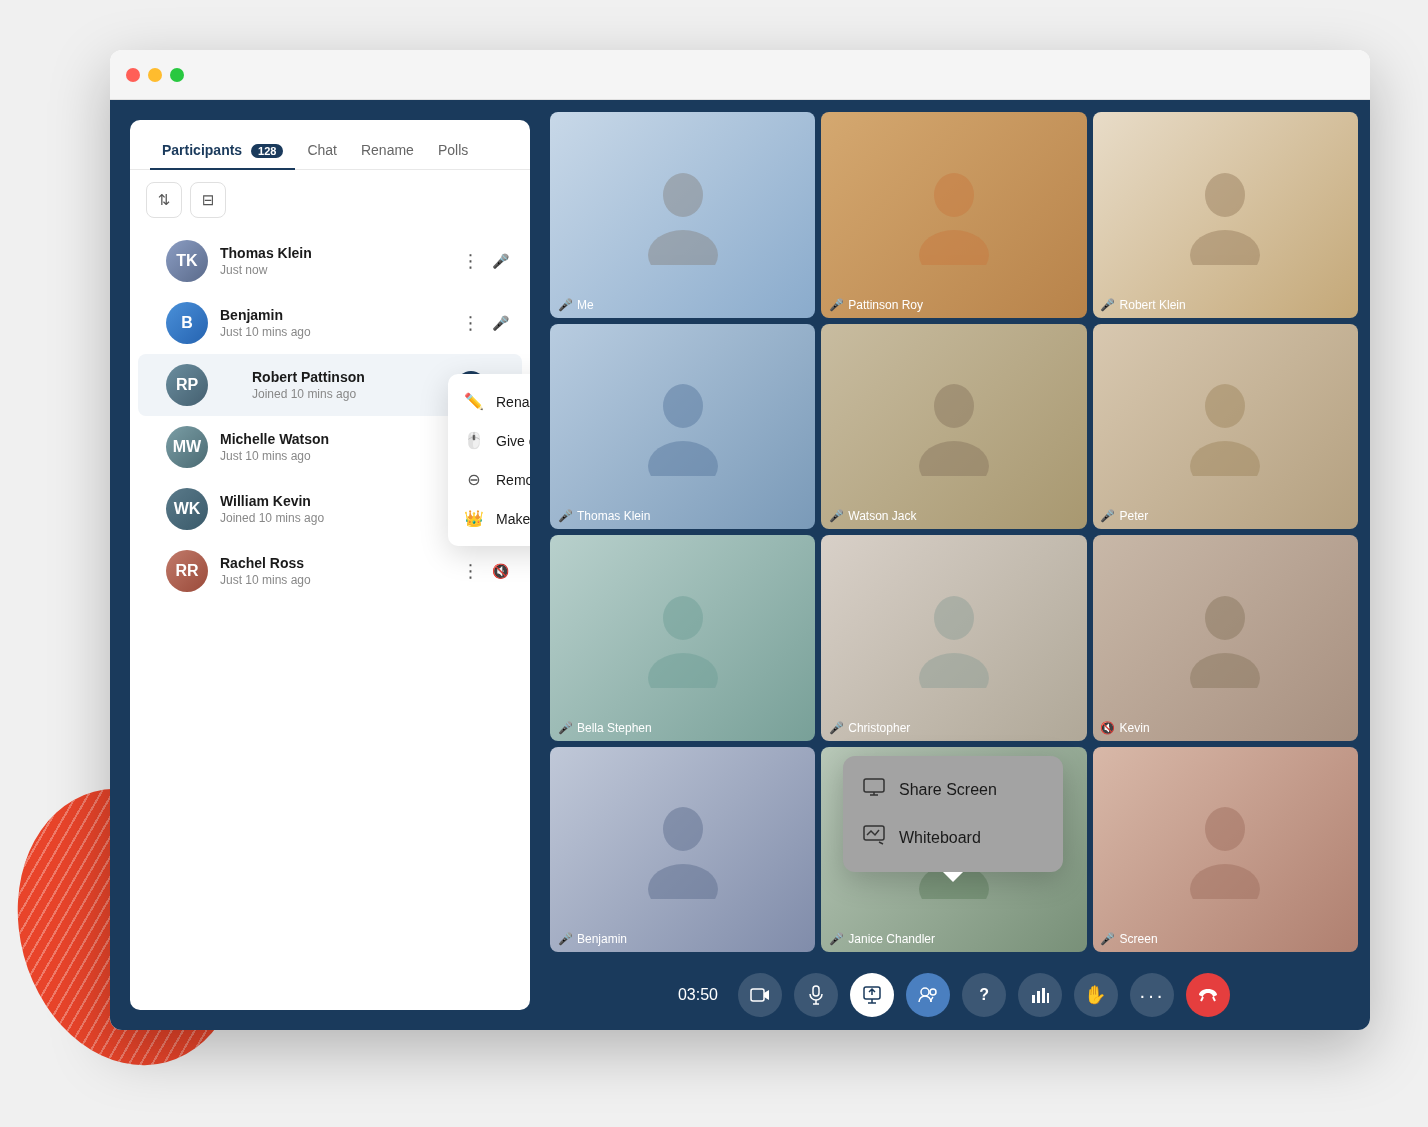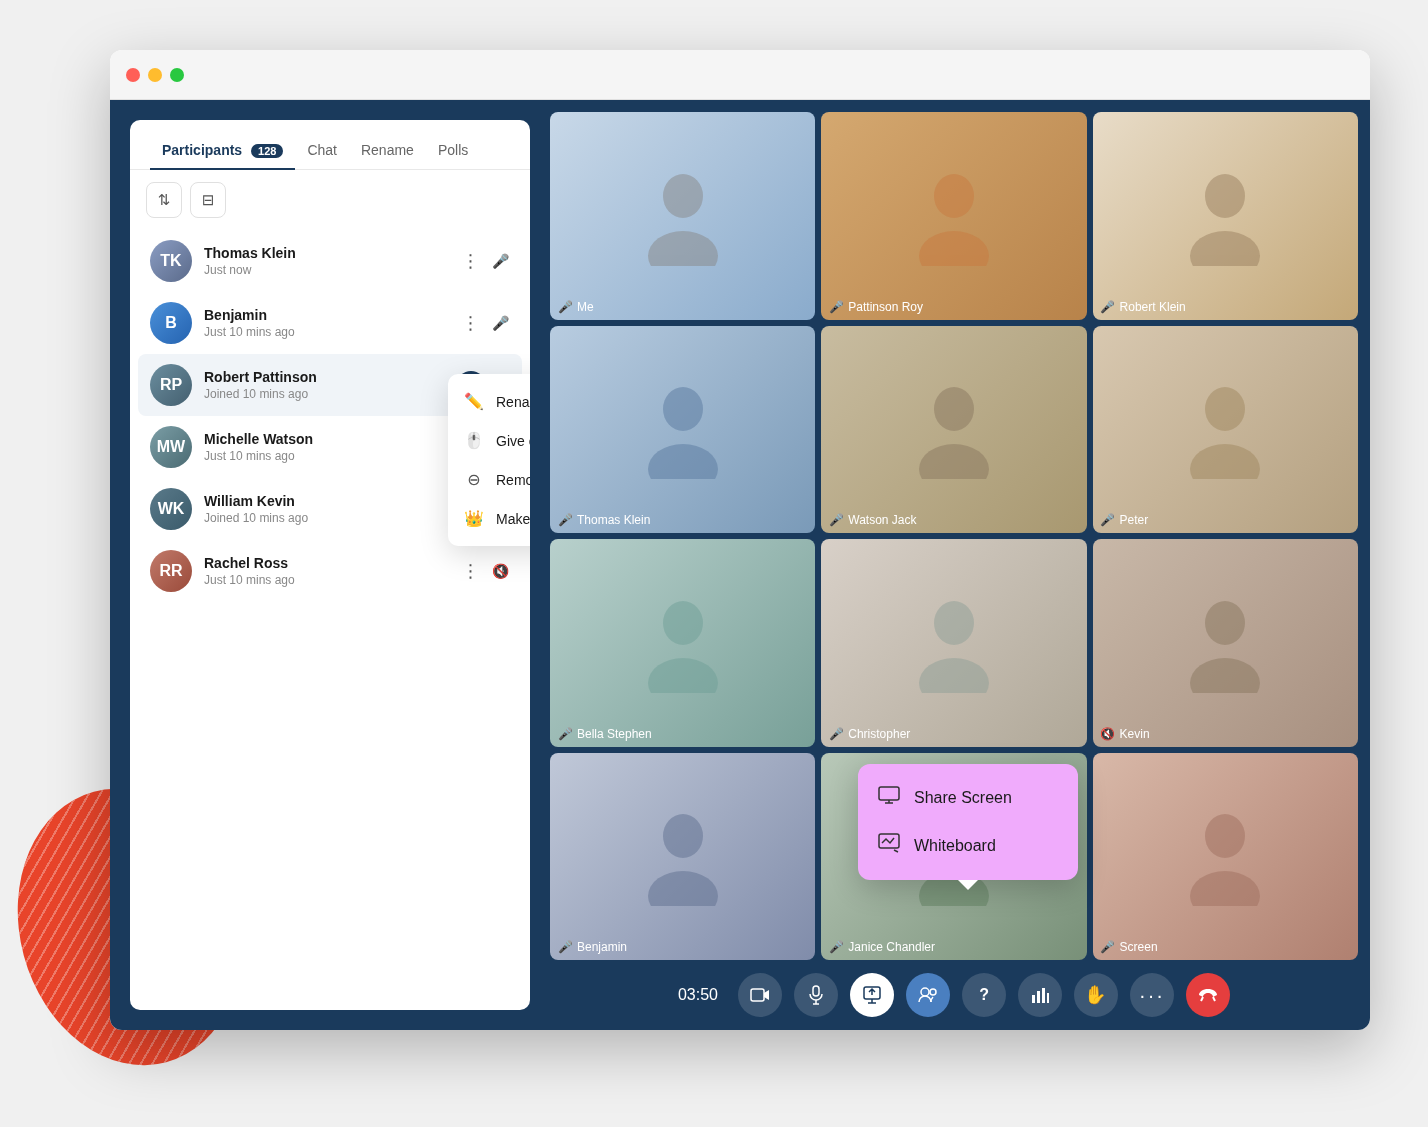--- a/index.html
+++ b/index.html
@@ -200,34 +200,36 @@
     .participant-item {
       display: flex;
       align-items: center;
       padding: 10px 12px;
       border-radius: 8px;
       cursor: pointer;
       position: relative;
     }
     .participant-item.active-dropdown {
       background: #f0f4f8;
+      gap: 32px;
     }
     .avatar {
       width: 42px;
       height: 42px;
       border-radius: 50%;
       overflow: hidden;
       flex-shrink: 0;
       margin-right: 12px;
       display: flex;
       align-items: center;
       justify-content: center;
       font-size: 16px;
       font-weight: 600;
       color: #fff;
+      margin-left: 16px;
     }
     .avatar-thomas { background: linear-gradient(135deg, #8B9DC3, #5a6a8a); }
     .avatar-benjamin { background: linear-gradient(135deg, #4A90D9, #2563b0); }
     .avatar-robert { background: linear-gradient(135deg, #6B8E9F, #445f6f); }
     .avatar-michelle { background: linear-gradient(135deg, #7B9EA6, #4a6a72); }
     .avatar-william { background: linear-gradient(135deg, #5a7a8a, #3a5a6a); text-align: right; }
     .avatar-rachel { background: linear-gradient(135deg, #c17a6a, #9a4a3a); }
 
     .participant-info {
       flex: 1;
@@ -330,20 +332,21 @@
 
     
     .bottom-toolbar {
       height: 70px;
       background: #1a3a5c;
       display: flex;
       align-items: center;
       justify-content: center;
       gap: 12px;
       padding: 0 20px;
+      margin-top: 8px;
     }
     .timer-display {
       color: #fff;
       font-size: 16px;
       font-weight: 500;
       margin-right: 8px;
     }
     .toolbar-btn {
       width: 44px;
       height: 44px;
@@ -367,22 +370,22 @@
     }
     .toolbar-btn.end-call {
       background: #e53e3e;
       color: #fff;
     }
 
     
     .share-popup {
       position: absolute;
       bottom: 80px;
-      right: 280px;
-      background: #f0abfc;
+      right: 295px;
+      background: #a3a3a3;
       border-radius: 12px;
       box-shadow: 0 8px 30px rgba(0,0,0,0.2);
       padding: 10px 0;
       width: 220px;
       z-index: 200;
     }
     .share-popup::after {
       content: '';
       position: absolute;
       bottom: -10px;

